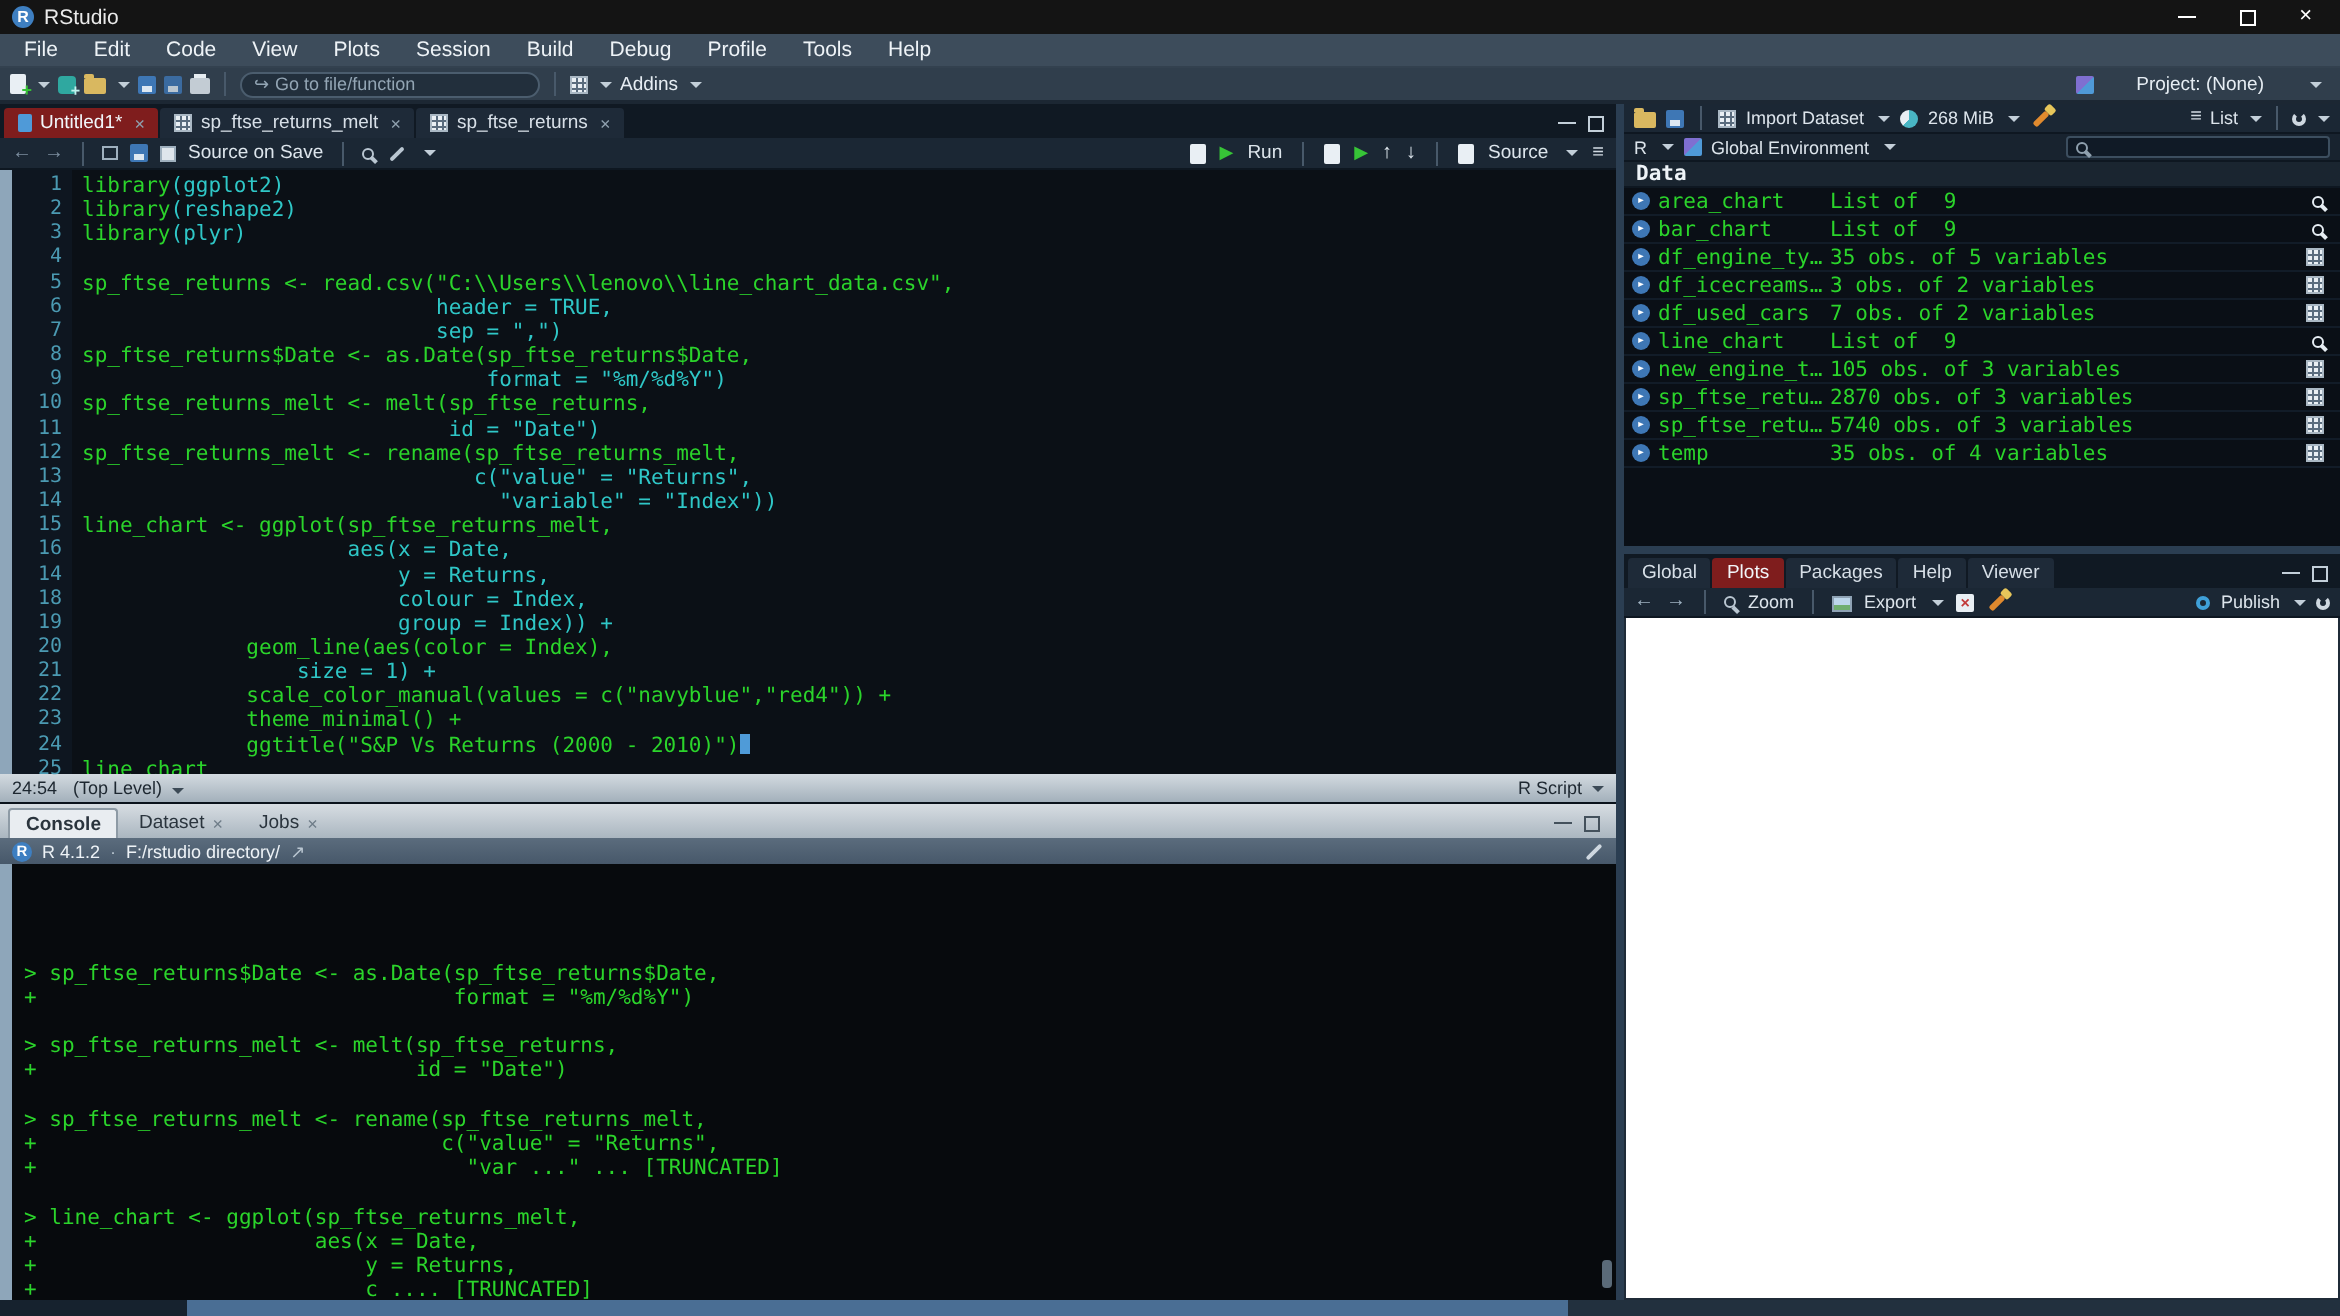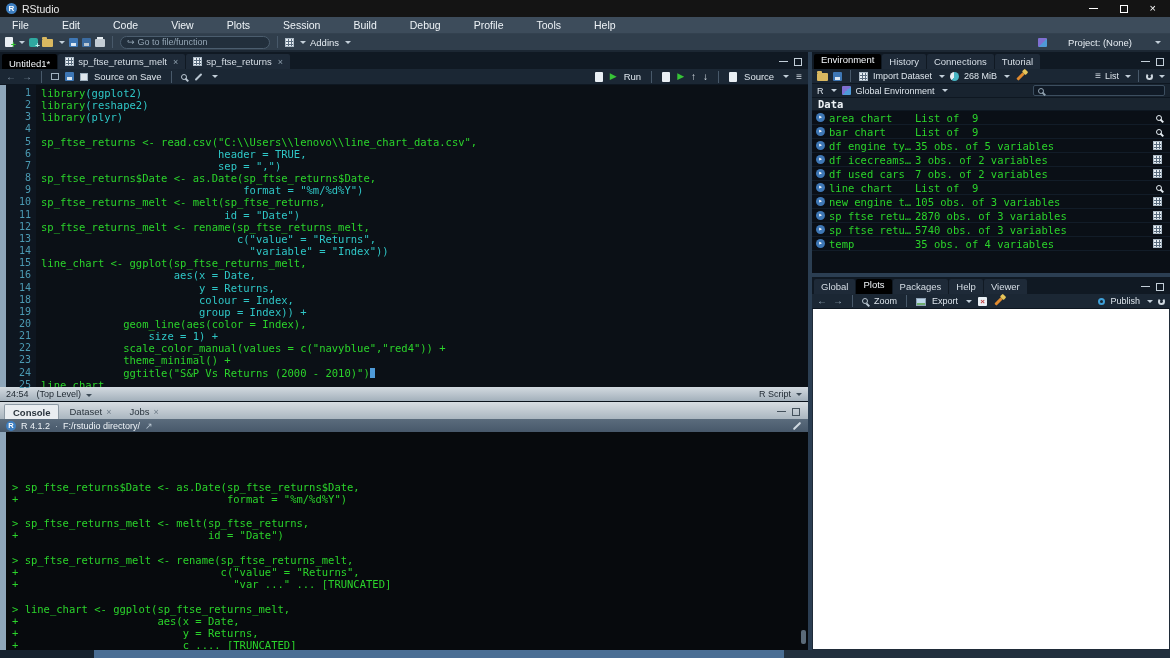--- a/index.html
+++ b/index.html
@@ -12,21 +12,21 @@
   .app-ico { width:11px; height:11px; border-radius:50%; background:#3e7fc1; color:#fff; font-size:8px; font-weight:bold; text-align:center; line-height:11px; margin-right:5px; }
   .titlebar .t { font-size:10.5px; }
   .wincontrols { margin-left:auto; display:flex; align-items:center; gap:22px; padding-right:8px; }
   .wc-min { width:9px; height:1px; background:#fff; display:inline-block; }
   .wc-restore { width:8px; height:8px; position:relative; display:inline-block; }
   .wc-restore::before { content:""; position:absolute; right:0; top:0; width:6px; height:6px; border:1px solid #fff; }
   .wc-restore::after { content:""; position:absolute; left:0; bottom:0; width:6px; height:6px; border:1px solid #fff; background:#141414; }
   .wc-close { color:#fff; font-size:11px; line-height:11px; display:inline-block; }
 
   
-  .menubar { height:17px; background:#3d4c5b; display:flex; align-items:center; padding:0 4px; gap:17px; flex:0 0 auto; border-bottom:1px solid #33414f; }
+  .menubar { height:17px; background:#3d4c5b; display:flex; align-items:center; padding:0 4px; gap:2px; flex:0 0 auto; border-bottom:1px solid #33414f; }
   .menubar .mi { color:#eef3f7; font-size:10.5px; padding:1px 8px; cursor:default; }
   .toolbar { height:18px; background:#303e4c; display:flex; align-items:center; padding:0 5px; gap:4px; flex:0 0 auto; border-bottom:2px solid #1c2733; }
   .tsep { width:1px; height:12px; background:#48596a; margin:0 3px; }
   .caret { display:inline-block; width:0; height:0; border-left:3px solid transparent; border-right:3px solid transparent; border-top:3px solid #c3cfd9; margin-left:2px; }
   .gotobox { display:flex; align-items:center; gap:3px; background:#222f3c; border:1px solid #4b5d6e; border-radius:7px; height:13px; padding:0 6px; width:150px; }
   .gotobox .arr { color:#93a5b4; font-size:9px; }
   .gotobox input { background:transparent; border:none; outline:none; color:#9fb0be; font-size:9px; width:110px; font-family:"Liberation Sans",sans-serif; }
   .gotobox input::placeholder { color:#93a5b4; }
   .tlabel { color:#e6edf3; font-size:9.5px; }
   .projectbtn { margin-left:auto; display:flex; align-items:center; gap:21px; color:#e6edf3; font-size:9.5px; padding-right:4px; }
@@ -63,21 +63,21 @@
 
   
   .main { flex:1 1 auto; display:flex; min-height:0; }
   .col-left { width:808px; display:flex; flex-direction:column; min-height:0; }
   .divider-v { width:4px; background:#2b3e52; }
   .col-right { flex:1; display:flex; flex-direction:column; min-height:0; }
 
   
   .ptabs { height:17px; background:#101923; display:flex; align-items:flex-end; padding:1px 2px 0 2px; gap:1px; flex:0 0 auto; }
   .ptab { height:15px; display:flex; align-items:center; gap:4px; padding:0 7px; font-size:9.5px; color:#d7dfe7; background:#1e2a38; border-radius:2px 2px 0 0; white-space:nowrap; }
-  .ptab.active { background:#000000; color:#f2f6fa;flex-direction:column; }
+  .ptab.active { background:#7f1d1d; color:#f2f6fa; }
   .ptab .x { color:#8fa0ae; font-size:9px; margin-left:2px; }
   .panewin { margin-left:auto; display:flex; align-items:center; gap:6px; padding:0 4px 3px 0; }
   .pw-min { width:8px; height:3px; border:1px solid #c3cfd9; border-top:none; background:#c3cfd9; display:inline-block; height:1px; margin-bottom:1px; width:9px; }
   .pw-max { width:8px; height:8px; border:1px solid #c3cfd9; display:inline-block; }
 
   
   .source-pane { height:350px; display:flex; flex-direction:column; flex:0 0 auto; border-bottom:1px solid #0a121b; }
   .srctb { height:16px; background:#1b2734; display:flex; align-items:center; gap:6px; padding:0 6px; font-size:9.5px; color:#dde5ec; flex:0 0 auto; border-bottom:1px solid #0e1721; }
   .srctb .dim { color:#7d8fa0; }
   .srctb .right { margin-left:auto; display:flex; align-items:center; gap:7px; }
@@ -313,30 +313,20 @@
           <span class="conscroll"></span>
         <div class="conline"><span class="g">&gt; sp_ftse_returns$Date &lt;- as.Date(sp_ftse_returns$Date,</span></div><div class="conline"><span class="g">+                                 format = "%m/%d%Y")</span></div><div class="conline"><span class="g"></span></div><div class="conline"><span class="g">&gt; sp_ftse_returns_melt &lt;- melt(sp_ftse_returns,</span></div><div class="conline"><span class="g">+                              id = "Date")</span></div><div class="conline"><span class="g"></span></div><div class="conline"><span class="g">&gt; sp_ftse_returns_melt &lt;- rename(sp_ftse_returns_melt,</span></div><div class="conline"><span class="g">+                                c("value" = "Returns",</span></div><div class="conline"><span class="g">+                                  "var ..." ... [TRUNCATED]</span></div><div class="conline"><span class="g"></span></div><div class="conline"><span class="g">&gt; line_chart &lt;- ggplot(sp_ftse_returns_melt,</span></div><div class="conline"><span class="g">+                      aes(x = Date,</span></div><div class="conline"><span class="g">+                          y = Returns,</span></div><div class="conline"><span class="g">+                          c .... [TRUNCATED]</span></div><div class="conline"><span class="g"></span></div></div>
       </div>
     </div>
 
     <div class="divider-v"></div>
 
     <div class="col-right">
 
       <div class="env-pane">
-        <div class="ptabs" id="envtabs">
-            <span class="ptab active">Environment</span>
-            <span class="ptab">History</span>
-            <span class="ptab">Connections</span>
-            <span class="ptab">Tutorial</span>
-            <span class="panewin">
-              <span class="pw-min"></span>
-              <span class="pw-max"></span>
-            </span>
-          </div>
         <div class="envtb">
           <span class="ic i-folder"></span>
           <span class="ic i-disk"></span>
           <span class="tsep"></span>
           <span class="ic i-grid"></span>
           <span>Import Dataset</span>
             <span class="caret"></span>
           <span class="ic i-pie"></span>
           <span>268 MiB</span>
             <span class="caret"></span>

